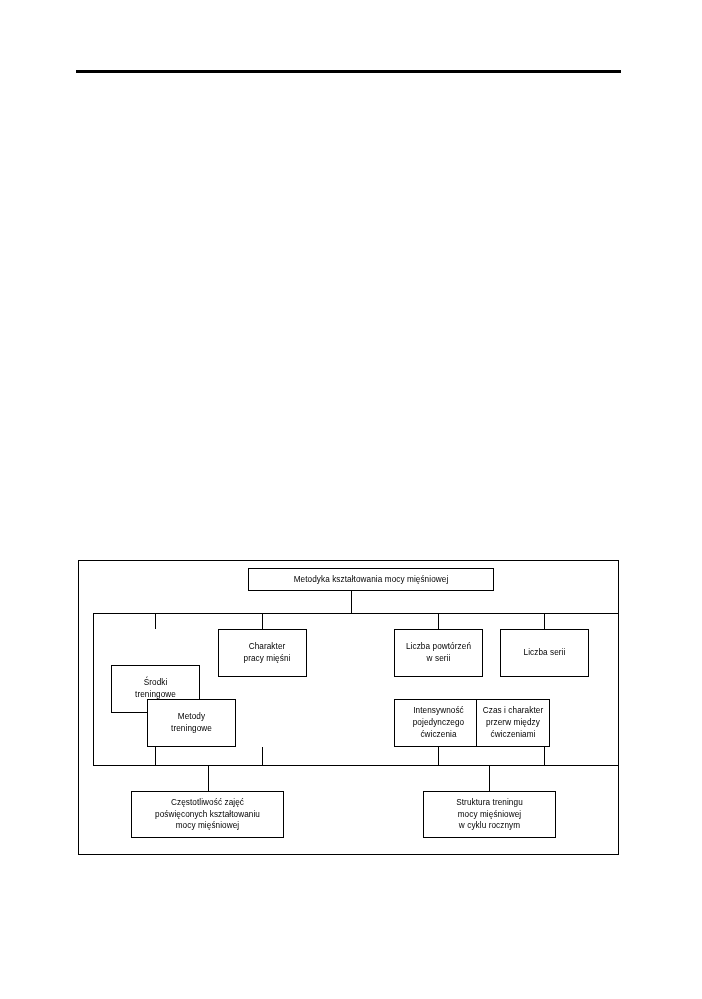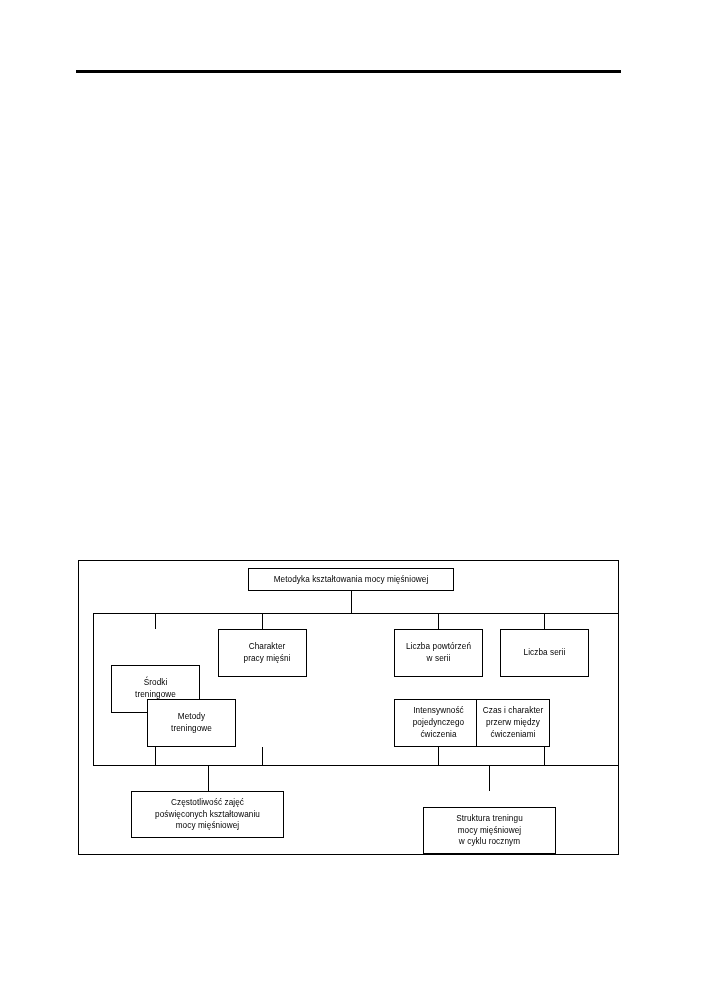--- a/index.html
+++ b/index.html
@@ -87,21 +87,21 @@
 </style>
 </head>
 <body>
 
 <div id="header-rule"></div>
 
 <div id="diagram">
 
   <div id="outer-frame"></div>
 
-  <div class="node" style="left:170px; top:8px; width:206px; height:23px;">
+  <div class="node" style="left:170px; top:8px; width:246px; height:23px;">
     <span>Metodyka kształtowania mocy mięśniowej</span>
   </div>
 
   <div class="vline" style="left:273px; top:31px; height:22px;"></div>
 
   <div id="inner-frame"></div>
 
   <div class="vline" style="left:77px; top:53px; height:16px;"></div>
   <div class="vline" style="left:184px; top:53px; height:16px;"></div>
   <div class="vline" style="left:360px; top:53px; height:16px;"></div>
@@ -167,21 +167,21 @@
   <div class="vline" style="left:411px; top:206px; height:25px;"></div>
 
   <div class="node" style="left:53px; top:231px; width:153px; height:47px;align-items:center;">
     <div>
       <span>Częstotliwość zajęć</span>
       <span>poświęconych kształtowaniu</span>
       <span>mocy mięśniowej</span>
     </div>
   </div>
 
-  <div class="node" style="left:345px; top:231px; width:133px; height:47px;margin-top:16px;">
+  <div class="node" style="left:345px; top:231px; width:133px; height:47px;">
     <div>
       <span>Struktura treningu</span>
       <span>mocy mięśniowej</span>
       <span>w cyklu rocznym</span>
     </div>
   </div>
 
 </div>
 
 </body></html>

